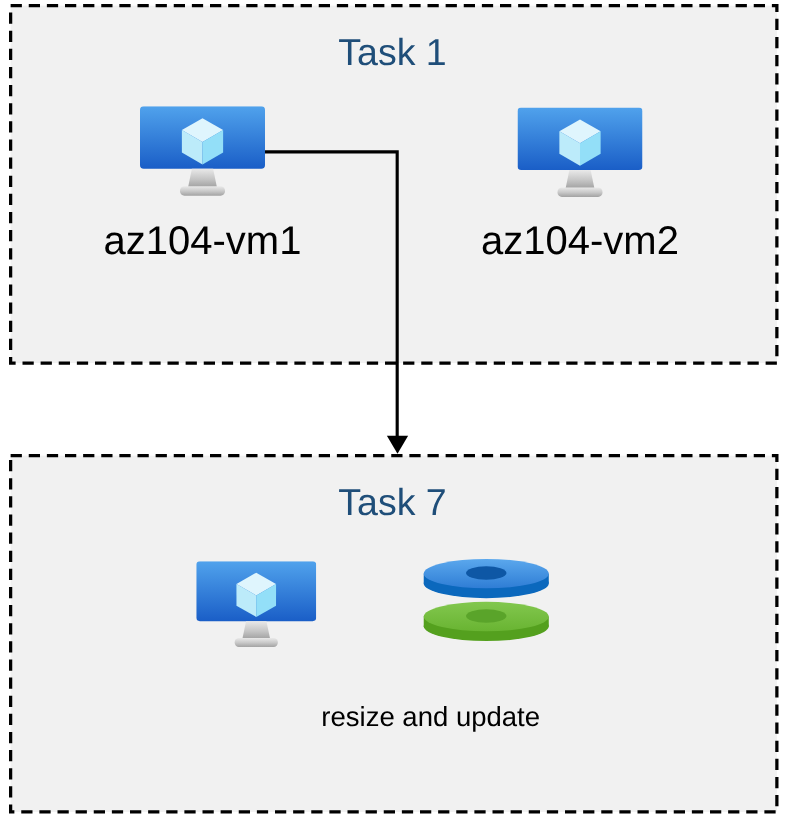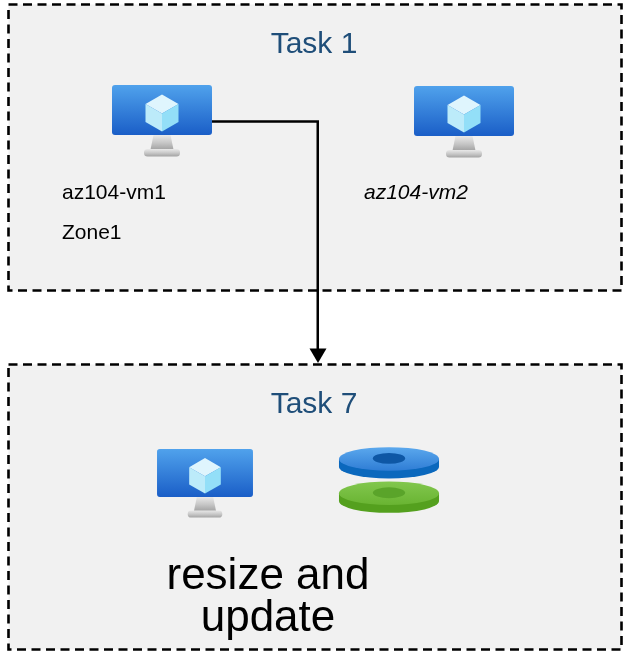--- a/index.html
+++ b/index.html
@@ -46,34 +46,35 @@
   .t2 { top: 384px; }
   .icon { position: absolute; }
   .vm1-icon  { left: 112px; top: 85px;  width: 100px; height: 74px; }
   .vm2-icon  { left: 414px; top: 86px;  width: 100px; height: 74px; }
   .t2vm-icon { left: 157px; top: 449px; width: 96px;  height: 71px; }
   .disks-icon{ left: 338px; top: 446px; width: 102px; height: 67px; }
   .vm-label {
     position: absolute;
     top: 172px;
     width: 200px;
+    text-align: center;
     color: var(--label-color);
-    font-size: 21px;
+    font-size: 32px;
     line-height: 40px;
   }
   .vm1-label { left: 62px; }
-  .vm2-label { left: 364px; font-style: italic; }
+  .vm2-label { left: 364px; }
   .caption {
     position: absolute;
-    left: 118px;
+    left: 132px;
     top: 553px;
     width: 300px;
-    text-align: center;
+    text-align: right;
     color: var(--label-color);
-    font-size: 44px;
+    font-size: 22px;
     line-height: 42px;
   }
   .defs-svg { position: absolute; width: 0; height: 0; }
 </style>
 </head>
 <body>
 
 <div class="canvas">
 
   <svg class="defs-svg" aria-hidden="true">
@@ -120,21 +121,20 @@
     <rect x="0" y="0" width="100" height="50" rx="3" fill="url(#gradScreen)"></rect>
     <polygon points="50,9.5 66.5,19 50,28.5 33.5,19" fill="#DFF5FD"></polygon>
     <polygon points="33.5,19 50,28.5 50,46.5 33.5,37" fill="#BCEBFA"></polygon>
     <polygon points="66.5,19 50,28.5 50,46.5 66.5,37" fill="#93DFF8"></polygon>
     <path d="M41.5,50 L58.5,50 L61.5,64.5 L38.5,64.5 Z" fill="url(#gradStand)"></path>
     <rect x="32" y="64" width="36" height="7.5" rx="3.5" fill="url(#gradStand)"></rect>
   </svg>
 
   <div class="vm-label vm1-label">
     <div>az104-vm1</div>
-    <div>Zone1</div>
   </div>
 
   <div class="vm-label vm2-label">
     <div>az104-vm2</div>
   </div>
 
   <div class="task-title t2">Task 7</div>
 
   <svg class="icon t2vm-icon" viewBox="0 0 100 74">
     <rect x="0" y="0" width="100" height="50" rx="3" fill="url(#gradScreen)"></rect>

